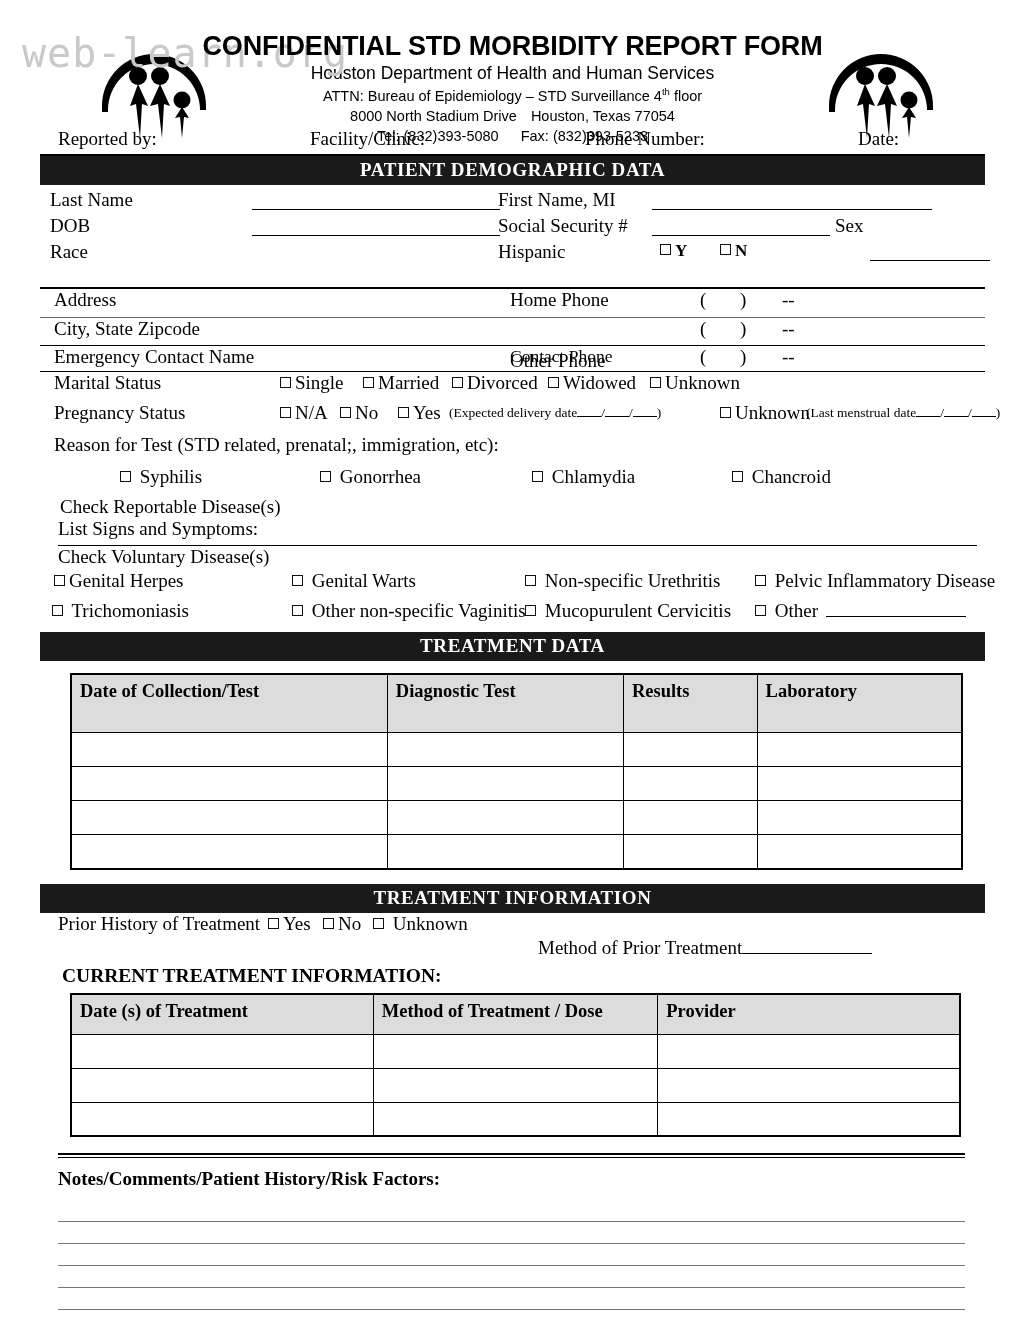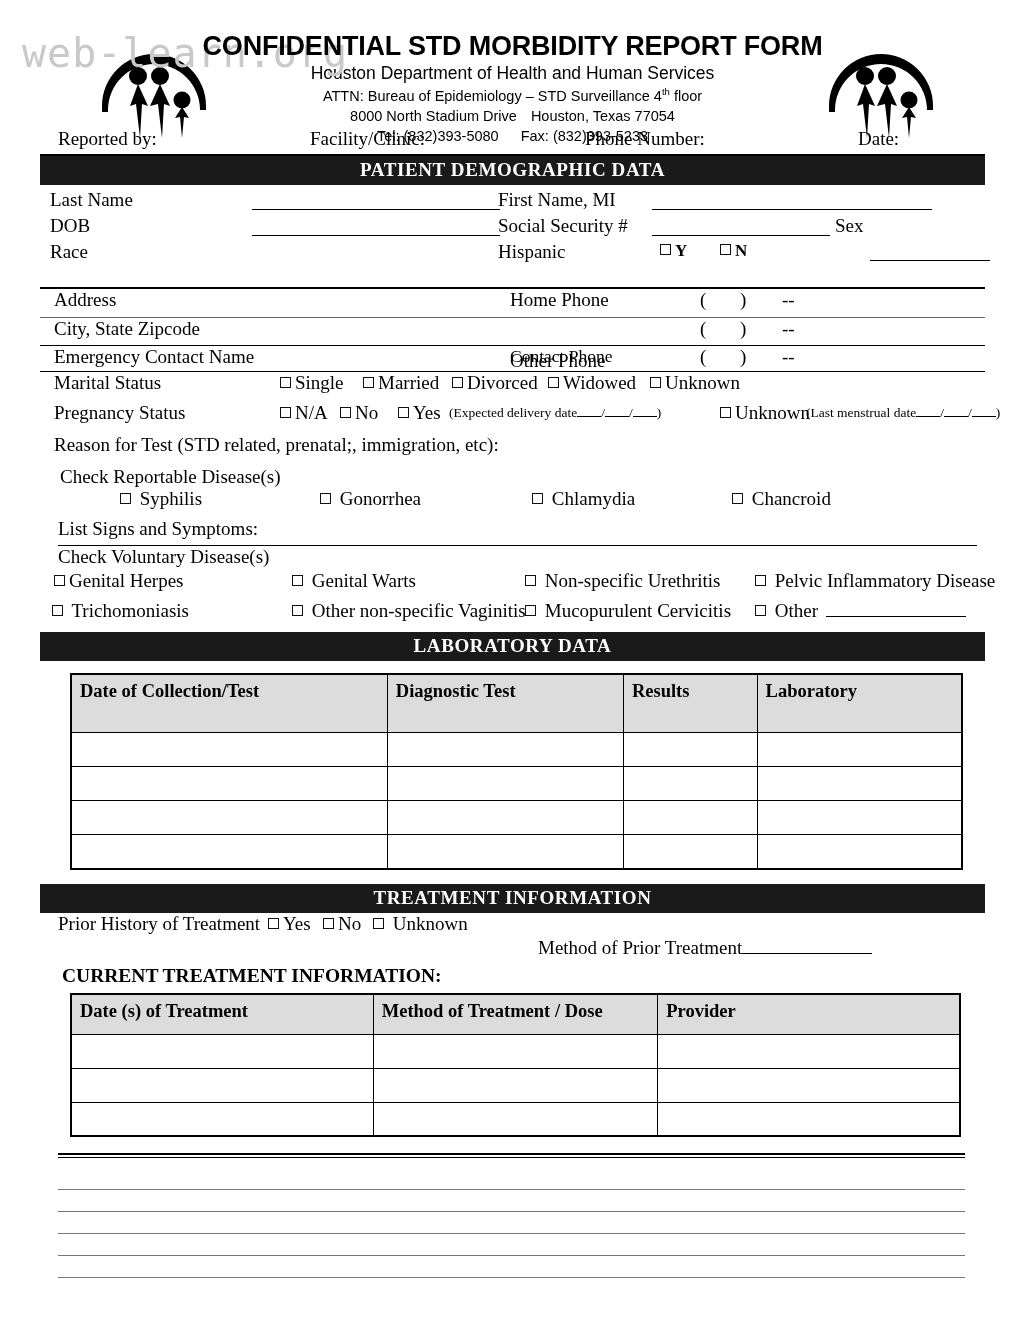--- a/index.html
+++ b/index.html
@@ -246,33 +246,33 @@
     <span class="lbl small" style="left:766px; top:3px;">
       <span>(Last menstrual date</span><span class="dline" style="width:24px;"></span><span>/</span><span class="dline" style="width:24px;"></span><span>/</span><span class="dline" style="width:24px;"></span><span>)</span>
     </span>
   </div>
 
   <div class="row" style="height:32px; padding-top:6px;">
     <span class="lbl" style="left:14px;">Reason for Test (STD related, prenatal;, immigration, etc):</span>
   </div>
 
 
-  <div class="row" style="height:22px; padding-top:4px;">
-    <span class="lbl" style="left:20px;">Check Reportable Disease(s)</span>
-  </div>
   <div class="row" style="height:30px; padding-top:4px;">
     <span class="lbl" style="left:80px;">
       <span class="cb"></span> <span>Syphilis</span></span>
     <span class="lbl" style="left:280px;">
       <span class="cb"></span> <span>Gonorrhea</span></span>
     <span class="lbl" style="left:492px;">
       <span class="cb"></span> <span>Chlamydia</span></span>
     <span class="lbl" style="left:692px;">
       <span class="cb"></span> <span>Chancroid</span></span>
   </div>
+  <div class="row" style="height:22px; padding-top:4px;">
+    <span class="lbl" style="left:20px;">Check Reportable Disease(s)</span>
+  </div>
 
   <div class="row" style="height:27px; padding-top:4px;">
     <span class="lbl" style="left:18px;">List Signs and Symptoms:</span>
   </div>
   <div class="hr-med" style="margin:0 8px 0 18px;"></div>
 
   <div class="row" style="height:24px; padding-top:8px;">
     <span class="lbl" style="left:18px;">Check Voluntary Disease(s)</span>
   </div>
 
@@ -291,21 +291,21 @@
     <span class="lbl" style="left:12px;">
       <span class="cb"></span> <span>Trichomoniasis</span></span>
     <span class="lbl" style="left:252px;">
       <span class="cb"></span> <span>Other non-specific Vaginitis</span></span>
     <span class="lbl" style="left:485px;">
       <span class="cb"></span> <span>Mucopurulent Cervicitis</span></span>
     <span class="lbl" style="left:715px;">
       <span class="cb"></span> <span>Other</span><span class="dline" style="width:140px; margin-left:8px;"></span></span>
   </div>
 
-  <div class="bar">LABORATORY DATA</div>
+  <div class="bar">TREATMENT DATA</div>
 
   <div style="padding:12px 22px 0 30px;">
     <table class="grid">
       <thead>
         <tr>
           <th style="width:35.5%">Date of Collection/Test</th>
           <th style="width:26.5%">Diagnostic Test</th>
           <th style="width:15%">Results</th>
           <th style="width:23%">Laboratory</th>
         </tr>
@@ -382,20 +382,23 @@
           <td></td>
           <td></td>
         </tr>
       </tbody>
     </table>
   </div>
 
   <div style="margin:16px 20px 0 18px; border-top:2.5px solid #000; height:4px;"></div>
   <div style="margin:0 20px 0 18px; border-top:1.6px solid #000;"></div>
 
+  <div class="notes-title" style="padding-top:10px;">
+    <span>Notes/Comments/Patient History/Risk Factors</span><span>:</span>
+  </div>
 
   <div style="padding-top:10px;">
     <div class="note-line"></div>
     <div class="note-line"></div>
     <div class="note-line"></div>
     <div class="note-line"></div>
     <div class="note-line"></div>
   </div>
 
 </div>

